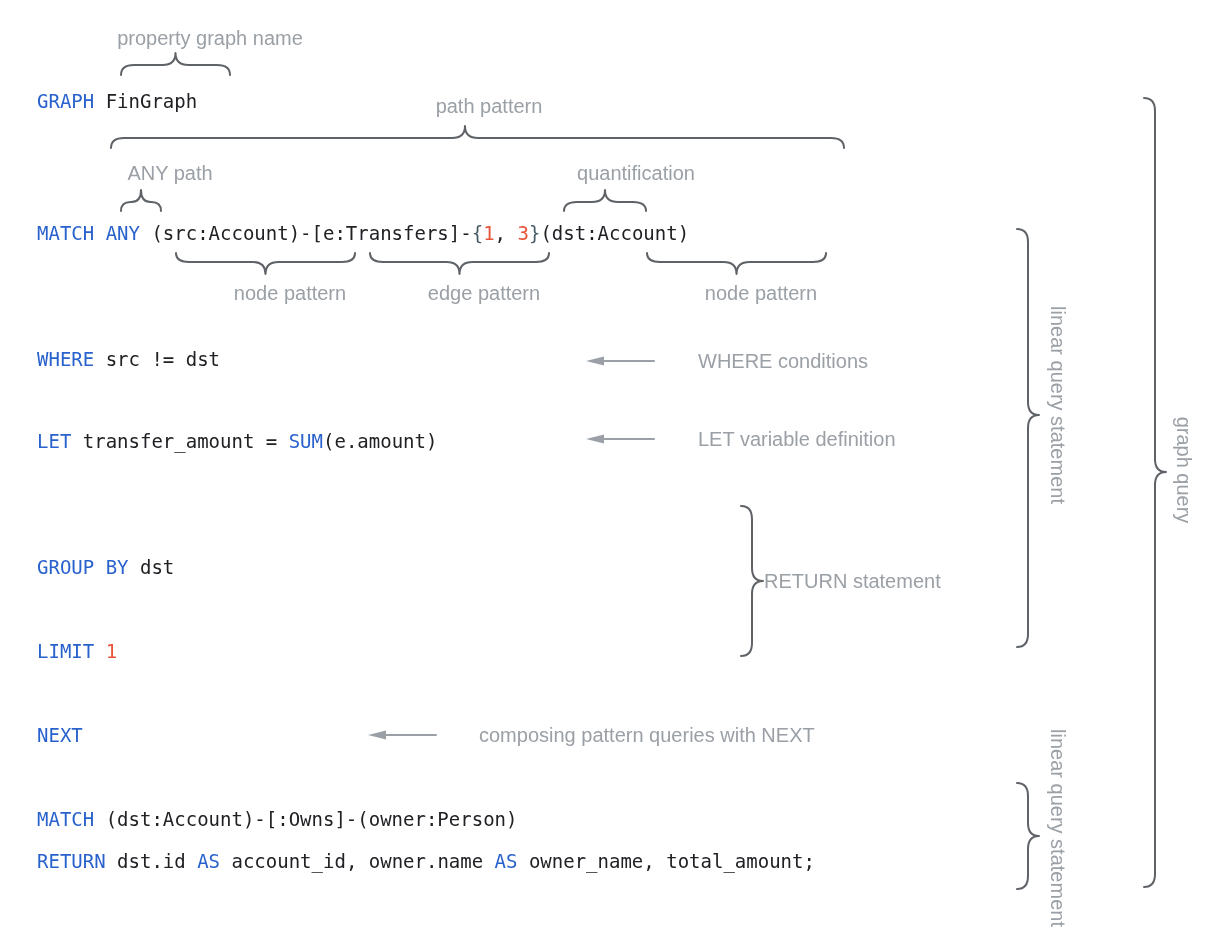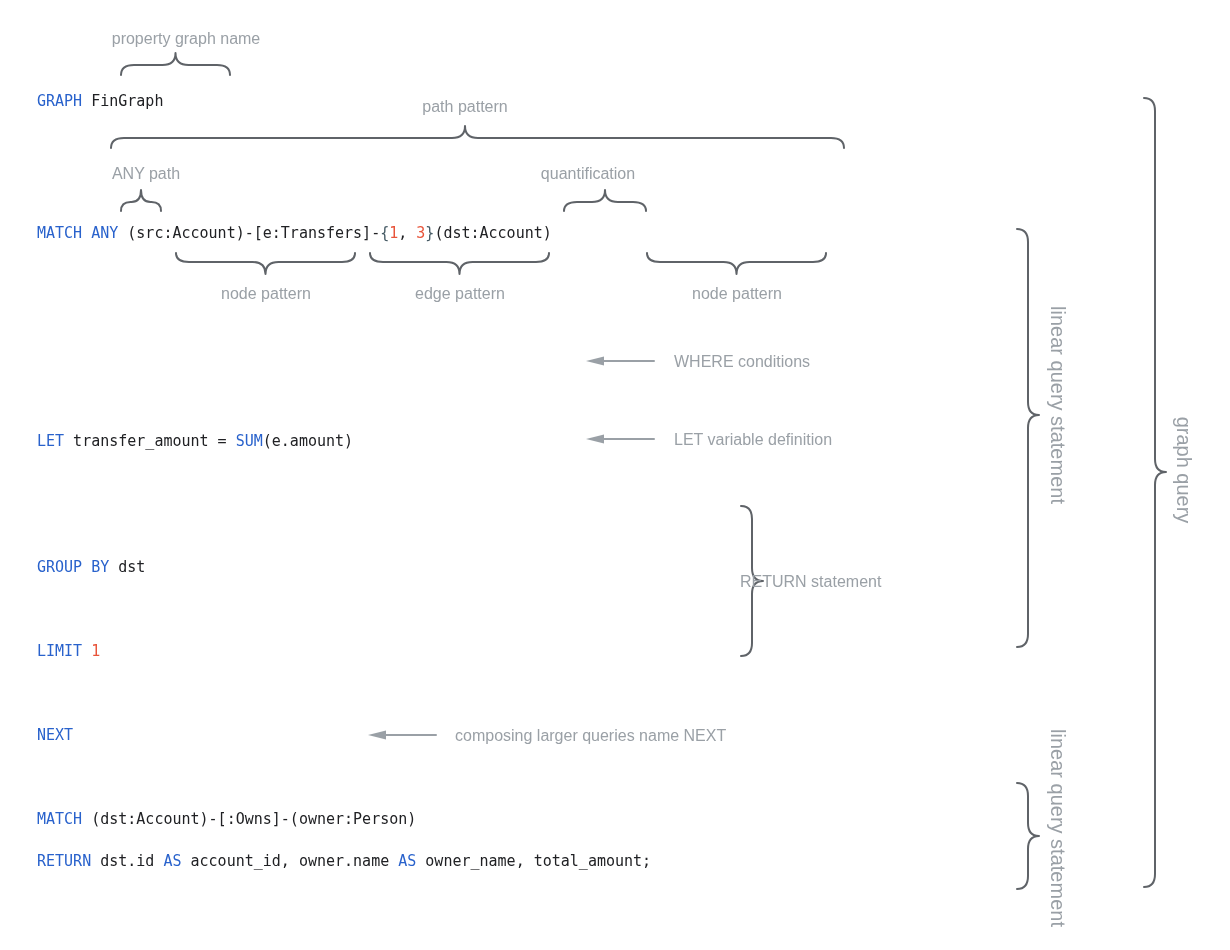--- a/index.html
+++ b/index.html
@@ -1,24 +1,24 @@
 <!DOCTYPE html>
 <html><head>
 <meta charset="utf-8">
 <style>
   html,body{margin:0;padding:0;background:#ffffff;}
   .canvas{position:relative;width:1230px;height:950px;background:#fff;
           font-family:"Liberation Sans",sans-serif;overflow:hidden;}
   .code{position:absolute;font-family:"DejaVu Sans Mono","Liberation Mono",monospace;
-        font-size:15px;line-height:24px;white-space:pre;color:var(--code);}
+        font-size:19px;line-height:24px;white-space:pre;color:var(--code);}
   .tok-kw{color:var(--kw);}
   .tok-tx{color:var(--code);}
   .tok-num{color:var(--num);}
   .tok-br{color:var(--qbr);}
-  .lbl{position:absolute;color:var(--label);font-size:16px;line-height:23px;white-space:nowrap;}
+  .lbl{position:absolute;color:var(--label);font-size:20px;line-height:23px;white-space:nowrap;margin-left:24px;}
   .lbl.centered{transform:translateX(-50%);}
   .vlbl{position:absolute;writing-mode:vertical-rl;color:var(--label);font-size:20px;
         line-height:24px;white-space:nowrap;transform:translateY(-50%);}
   svg.brace,svg.arrow{position:absolute;overflow:visible;display:block;}
 </style>
 </head>
 <body>
 
 <div class="canvas" style="--kw: #2962cc; --code: #202124; --num: #e8543a; --qbr: #455a64; --label: #9aa0a6;">
 
@@ -31,40 +31,41 @@
 
   <div class="lbl centered" style="left:465px;top:95px">path pattern</div>
   <svg class="brace" style="left:110px;top:125px" width="735" height="24" viewBox="0 0 735 24">
       <path d="M1 23 Q1 13 14 13 L342 13 Q355 13 355 1 M734 23 Q734 13 721 13 L368 13 Q355 13 355 1" fill="none" stroke="#5f6368" stroke-width="2" stroke-linecap="round"></path>
     </svg>
 
   <div class="lbl centered" style="left:146px;top:162px">ANY path</div>
   <svg class="brace" style="left:120px;top:189px" width="42" height="23" viewBox="0 0 42 23">
       <path d="M1 22 Q1 13 10.5 13 L11.5 13 Q21 13 21 1 M41 22 Q41 13 31.5 13 L30.5 13 Q21 13 21 1" fill="none" stroke="#5f6368" stroke-width="2" stroke-linecap="round"></path>
     </svg>
-  <div class="lbl centered" style="left:588px;top:162px">quantification</div>
+  <div class="lbl centered" style="left:612px;top:162px">quantification</div>
   <svg class="brace" style="left:563px;top:189px" width="84" height="23" viewBox="0 0 84 23">
       <path d="M1 22 Q1 13 14 13 L29 13 Q42 13 42 1 M83 22 Q83 13 70 13 L55 13 Q42 13 42 1" fill="none" stroke="#5f6368" stroke-width="2" stroke-linecap="round"></path>
     </svg>
 
   <div class="code" style="left:37px;top:221px"><span class="tok-kw">MATCH ANY</span><span class="tok-tx"> (src:Account)-[e:Transfers]-</span><span class="tok-br">{</span><span class="tok-num">1</span><span class="tok-tx">, </span><span class="tok-num">3</span><span class="tok-br">}</span><span class="tok-tx">(dst:Account)</span></div>
 
   <svg class="brace" style="left:175px;top:252px" width="181" height="23" viewBox="0 0 181 23">
       <path d="M1 1 Q1 10 14 10 L77.5 10 Q90.5 10 90.5 22 M180 1 Q180 10 167 10 L103.5 10 Q90.5 10 90.5 22" fill="none" stroke="#5f6368" stroke-width="2" stroke-linecap="round"></path>
     </svg>
   <svg class="brace" style="left:369px;top:252px" width="181" height="23" viewBox="0 0 181 23">
       <path d="M1 1 Q1 10 14 10 L77.5 10 Q90.5 10 90.5 22 M180 1 Q180 10 167 10 L103.5 10 Q90.5 10 90.5 22" fill="none" stroke="#5f6368" stroke-width="2" stroke-linecap="round"></path>
     </svg>
   <svg class="brace" style="left:646px;top:252px" width="181" height="23" viewBox="0 0 181 23">
       <path d="M1 1 Q1 10 14 10 L77.5 10 Q90.5 10 90.5 22 M180 1 Q180 10 167 10 L103.5 10 Q90.5 10 90.5 22" fill="none" stroke="#5f6368" stroke-width="2" stroke-linecap="round"></path>
     </svg>
   <div class="lbl centered" style="left:266px;top:282px">node pattern</div>
   <div class="lbl centered" style="left:460px;top:282px">edge pattern</div>
   <div class="lbl centered" style="left:737px;top:282px">node pattern</div>
 
+  <div class="code" style="left:37px;top:347px"><span class="tok-kw">WHERE</span><span class="tok-tx"> src != dst</span></div>
   <svg class="arrow" style="left:586px;top:355px" width="70" height="12" viewBox="0 0 70 12">
       <line x1="16" y1="6" x2="68" y2="6" stroke="#9aa0a6" stroke-width="2" stroke-linecap="round"></line>
       <path d="M0 6 L18 1.4 L18 10.6 Z" fill="#9aa0a6"></path>
     </svg>
   <div class="lbl" style="left:674px;top:350px">WHERE conditions</div>
 
   <div class="code" style="left:37px;top:429px"><span class="tok-kw">LET</span><span class="tok-tx"> transfer_amount = </span><span class="tok-kw">SUM</span><span class="tok-tx">(e.amount)</span></div>
   <svg class="arrow" style="left:586px;top:433px" width="70" height="12" viewBox="0 0 70 12">
       <line x1="16" y1="6" x2="68" y2="6" stroke="#9aa0a6" stroke-width="2" stroke-linecap="round"></line>
       <path d="M0 6 L18 1.4 L18 10.6 Z" fill="#9aa0a6"></path>
@@ -76,21 +77,21 @@
   <svg class="brace" style="left:740px;top:505px" width="24" height="152" viewBox="0 0 24 152">
       <path d="M1 1 Q12 1 12 14 L12 63 Q12 76 23 76 M1 151 Q12 151 12 138 L12 89 Q12 76 23 76" fill="none" stroke="#5f6368" stroke-width="2" stroke-linecap="round"></path>
     </svg>
   <div class="lbl" style="left:740px;top:570px">RETURN statement</div>
 
   <div class="code" style="left:37px;top:723px"><span class="tok-kw">NEXT</span></div>
   <svg class="arrow" style="left:368px;top:729px" width="70" height="12" viewBox="0 0 70 12">
       <line x1="16" y1="6" x2="68" y2="6" stroke="#9aa0a6" stroke-width="2" stroke-linecap="round"></line>
       <path d="M0 6 L18 1.4 L18 10.6 Z" fill="#9aa0a6"></path>
     </svg>
-  <div class="lbl" style="left:455px;top:724px">composing larger queries name NEXT</div>
+  <div class="lbl" style="left:455px;top:724px">composing pattern queries with NEXT</div>
 
   <div class="code" style="left:37px;top:849px"><span class="tok-kw">RETURN</span><span class="tok-tx"> dst.id </span><span class="tok-kw">AS</span><span class="tok-tx"> account_id, owner.name </span><span class="tok-kw">AS</span><span class="tok-tx"> owner_name, total_amount;</span></div>
   <div class="code" style="left:37px;top:807px"><span class="tok-kw">MATCH</span><span class="tok-tx"> (dst:Account)-[:Owns]-(owner:Person)</span></div>
 
   <svg class="brace" style="left:1016px;top:228px" width="24" height="420" viewBox="0 0 24 420">
       <path d="M1 1 Q12 1 12 14 L12 174 Q12 187 23 187 M1 419 Q12 419 12 406 L12 200 Q12 187 23 187" fill="none" stroke="#5f6368" stroke-width="2" stroke-linecap="round"></path>
     </svg>
   <div class="vlbl" style="left:1046px;top:405px">linear query statement</div>
 
   <svg class="brace" style="left:1016px;top:782px" width="24" height="108" viewBox="0 0 24 108">

